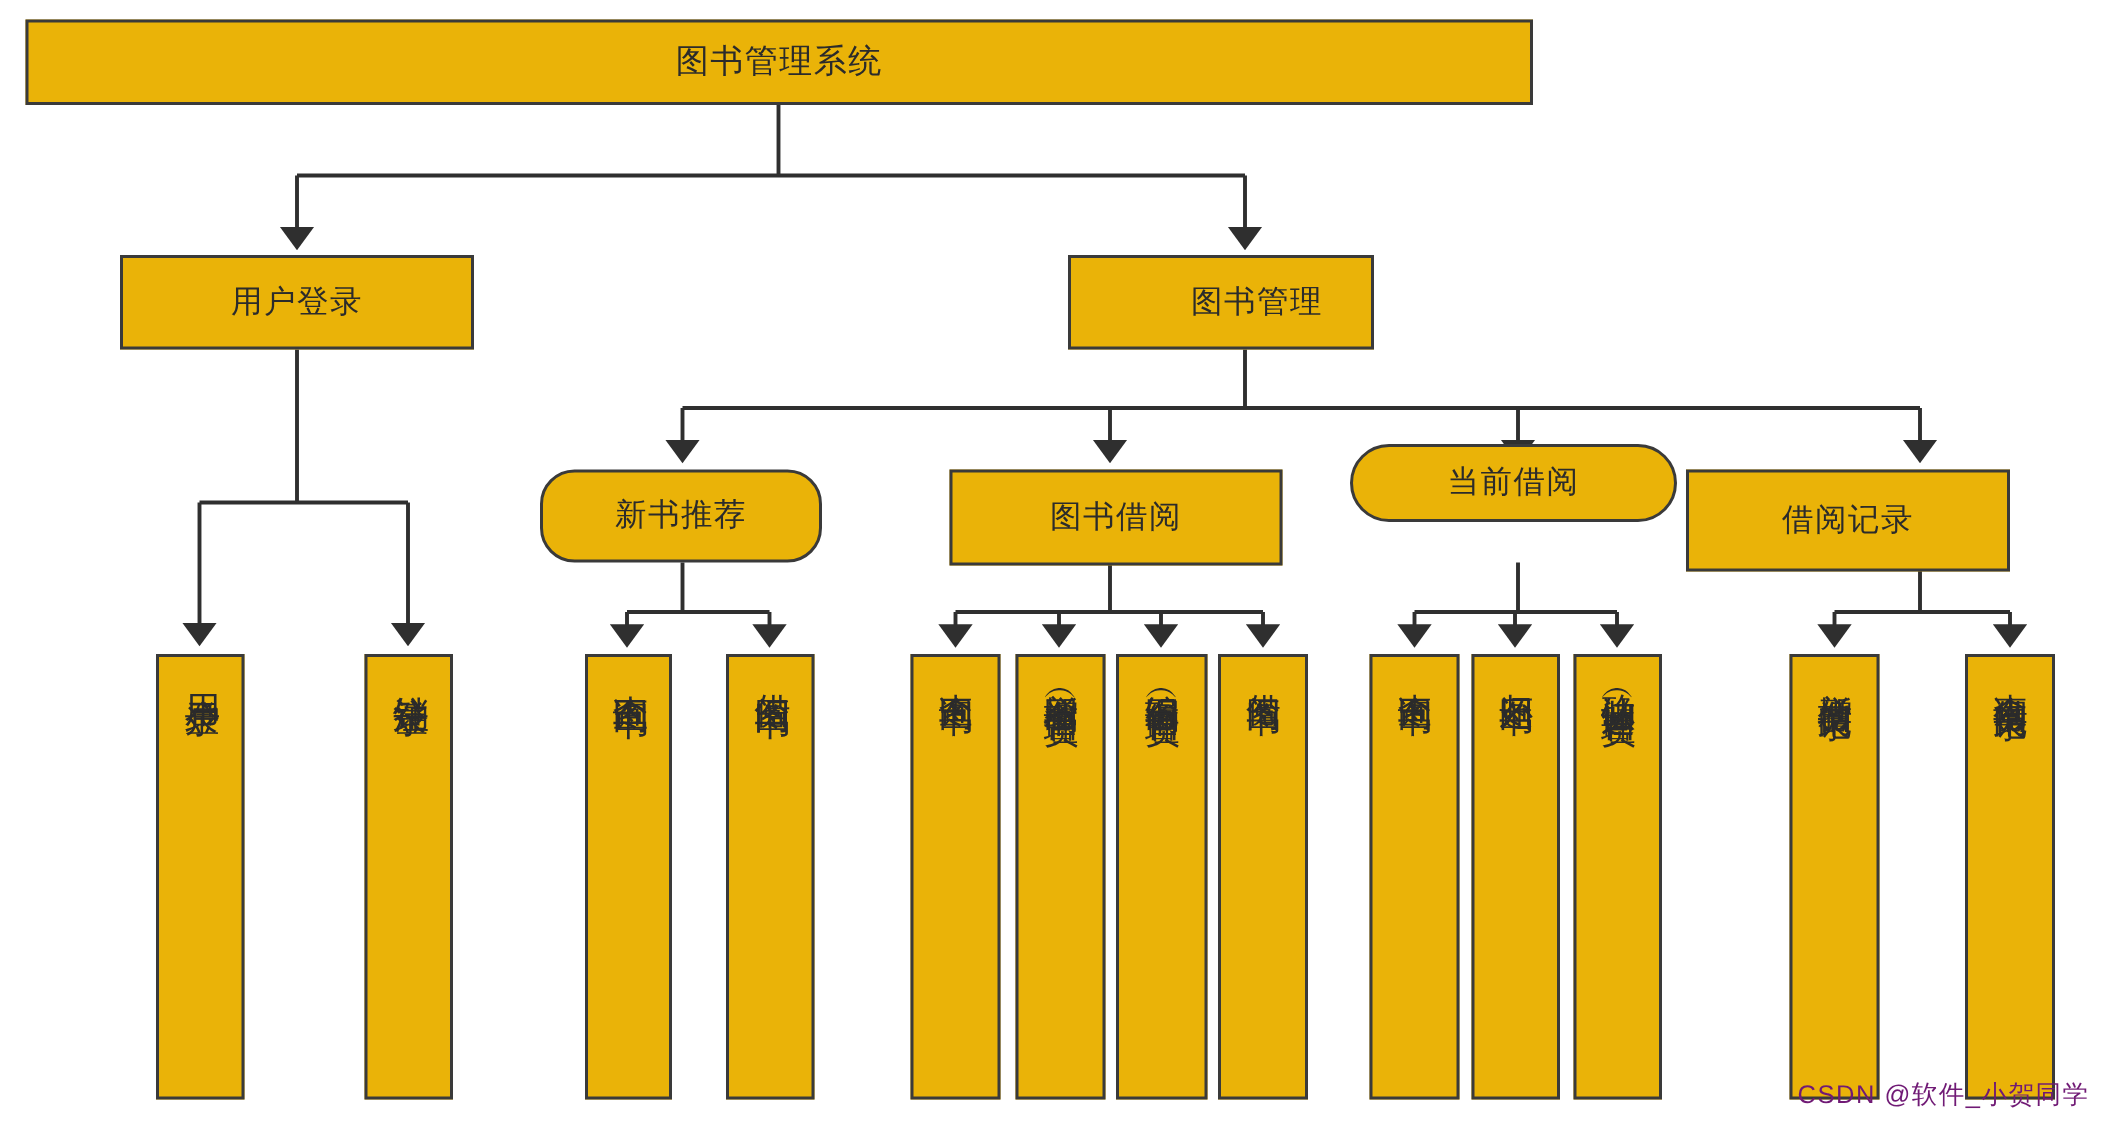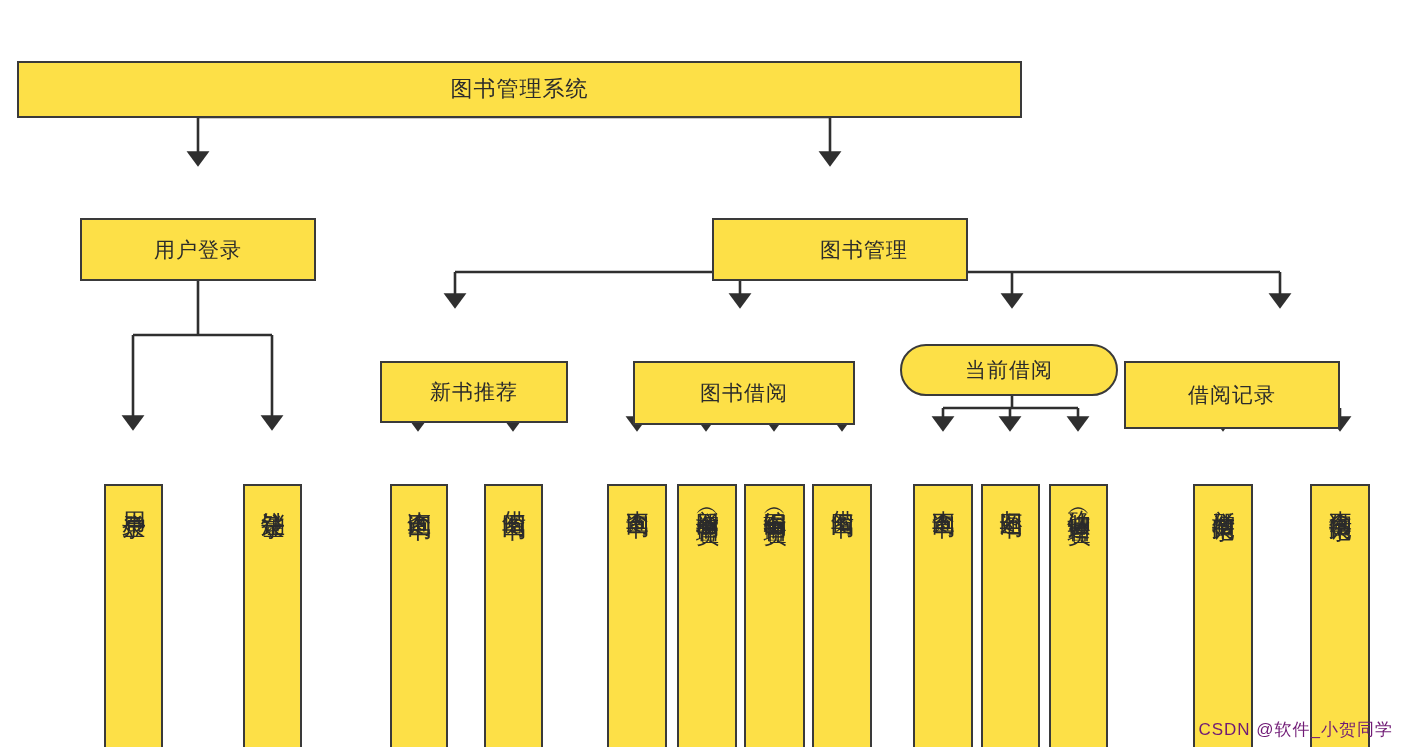--- a/index.html
+++ b/index.html
@@ -16,27 +16,26 @@
   }
   svg#wires{
     position:absolute;
     left:0;top:0;
     width:1405px;height:747px;
     pointer-events:none;
   }
   .node{
     position:absolute;
     box-sizing:border-box;
-    background:#fde047;
+    background:#eab308;
     border:2px solid #3a3a3a;
     display:flex;
     align-items:center;
     justify-content:center;
     color:#2b2b2b;
-    margin-top:48px;
   }
   .node.h{
     font-size:21px;
     line-height:1.2;
     letter-spacing:1px;
     white-space:nowrap;
   }
   .node.v{
     align-items:flex-start;
     padding-top:6px;
@@ -118,25 +117,25 @@
     </g>
   </svg>
 
   <div class="node h root" style="left:17px;top:13px;width:1005px;height:57px;">
     <span>图书管理系统</span>
   </div>
 
   <div class="node h" style="left:80px;top:170px;width:236px;height:63px;">
     <span>用户登录</span>
   </div>
-  <div class="node h" style="left:712px;top:170px;width:256px;height:63px;padding-left:48px;">
+  <div class="node h" style="left:712px;top:170px;width:204px;height:63px;padding-left:48px;">
     <span>图书管理</span>
   </div>
 
-  <div class="node h" style="left:380px;top:313px;width:188px;height:62px;">
+  <div class="node h" style="left:360px;top:313px;width:188px;height:62px;border-radius:23px;">
     <span>新书推荐</span>
   </div>
   <div class="node h" style="left:633px;top:313px;width:222px;height:64px;">
     <span>图书借阅</span>
   </div>
   <div class="node h" style="left:900px;top:296px;width:218px;height:52px;border-radius:26px;">
     <span>当前借阅</span>
   </div>
   <div class="node h" style="left:1124px;top:313px;width:216px;height:68px;">
     <span>借阅记录</span>

